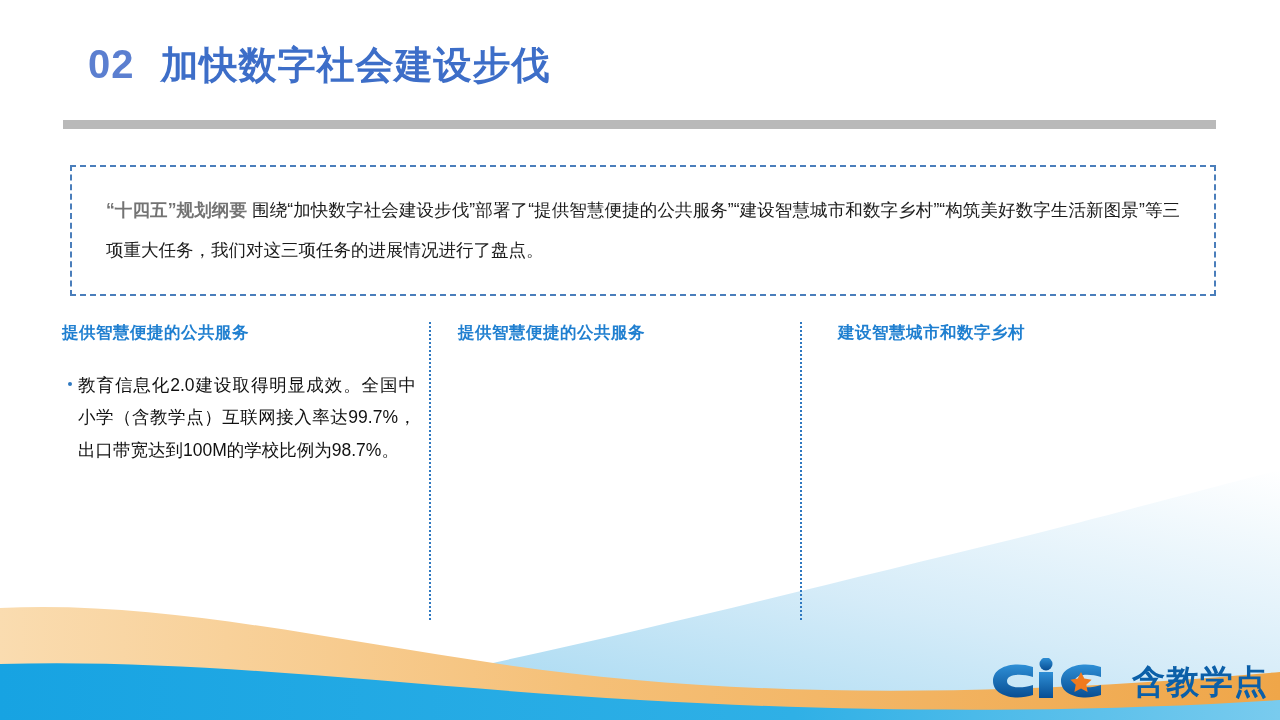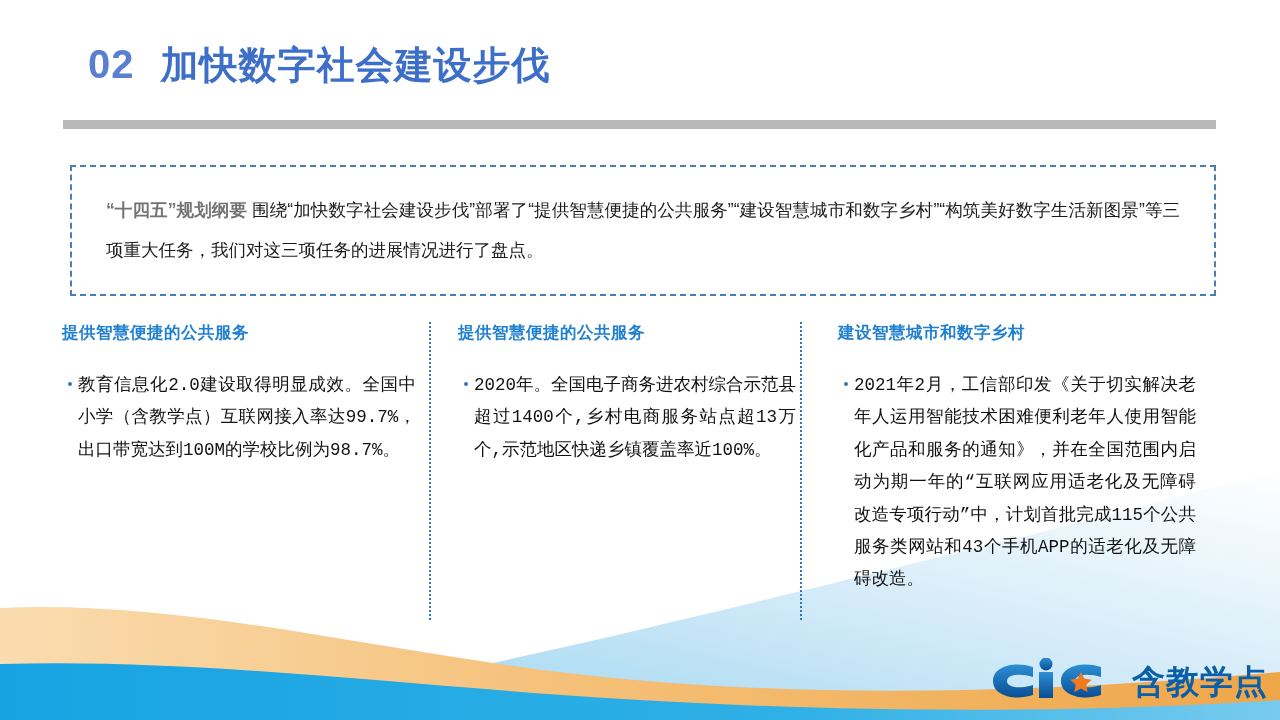--- a/index.html
+++ b/index.html
@@ -98,21 +98,20 @@
     width:4px; height:4px; border-radius:50%;
     background:#2E78C0;
   }
   .bullet-text{
     flex:1 1 auto;
     font-size:17.5px;
     line-height:1.85;
     color:#111111;
     text-align:justify;
     text-justify:inter-character;
-    font-family:Liberation Mono, monospace;
   }
 
   
   #brand-logo{
     position:absolute; left:985px; top:658px; z-index:4;
     display:flex; align-items:center;
   }
   #logo-cic{ display:block; }
   #logo-word{
     font-size:33px; font-weight:bold; color:#0B5FA8;
@@ -175,35 +174,25 @@
       <li class="bullet-item">
         <span class="bullet-dot"></span>
         <span class="bullet-text">教育信息化2.0建设取得明显成效。全国中小学（含教学点）互联网接入率达99.7%，出口带宽达到100M的学校比例为98.7%。</span>
       </li>
     </ul>
   </div>
 
   <div class="column col-1">
     <div class="col-heading">提供智慧便捷的公共服务</div>
     <ul class="bullets">
-      <li class="bullet-item">
-        <span class="bullet-dot"></span>
-        <span class="bullet-text">2020年。全国电子商务进农村综合示范县超过1400个,乡村电商服务站点超13万个,示范地区快递乡镇覆盖率近100%。</span>
-      </li>
     </ul>
   </div>
 
   <div class="column col-2">
     <div class="col-heading">建设智慧城市和数字乡村</div>
-    <ul class="bullets">
-      <li class="bullet-item">
-        <span class="bullet-dot"></span>
-        <span class="bullet-text">2021年2月，工信部印发《关于切实解决老年人运用智能技术困难便利老年人使用智能化产品和服务的通知》，并在全国范围内启动为期一年的“互联网应用适老化及无障碍改造专项行动”中，计划首批完成115个公共服务类网站和43个手机APP的适老化及无障碍改造。</span>
-      </li>
-    </ul>
   </div>
 </div>
 
 <div id="brand-logo">
   <svg id="logo-cic" width="142" height="46" viewBox="0 0 142 46">
 
     <path d="M48,9 C30,3 8,8 8,23 C8,38 30,43 48,37 L48,27 C36,31 22,30 22,23 C22,16 36,15 48,19 Z" fill="url(#gradLogoBlue)"></path>
 
     <path d="M54,14 L68,14 L68,40 L54,40 Z" fill="url(#gradLogoBlue)"></path>
     <circle cx="61" cy="6" r="6.5" fill="url(#gradLogoBlue)"></circle>

